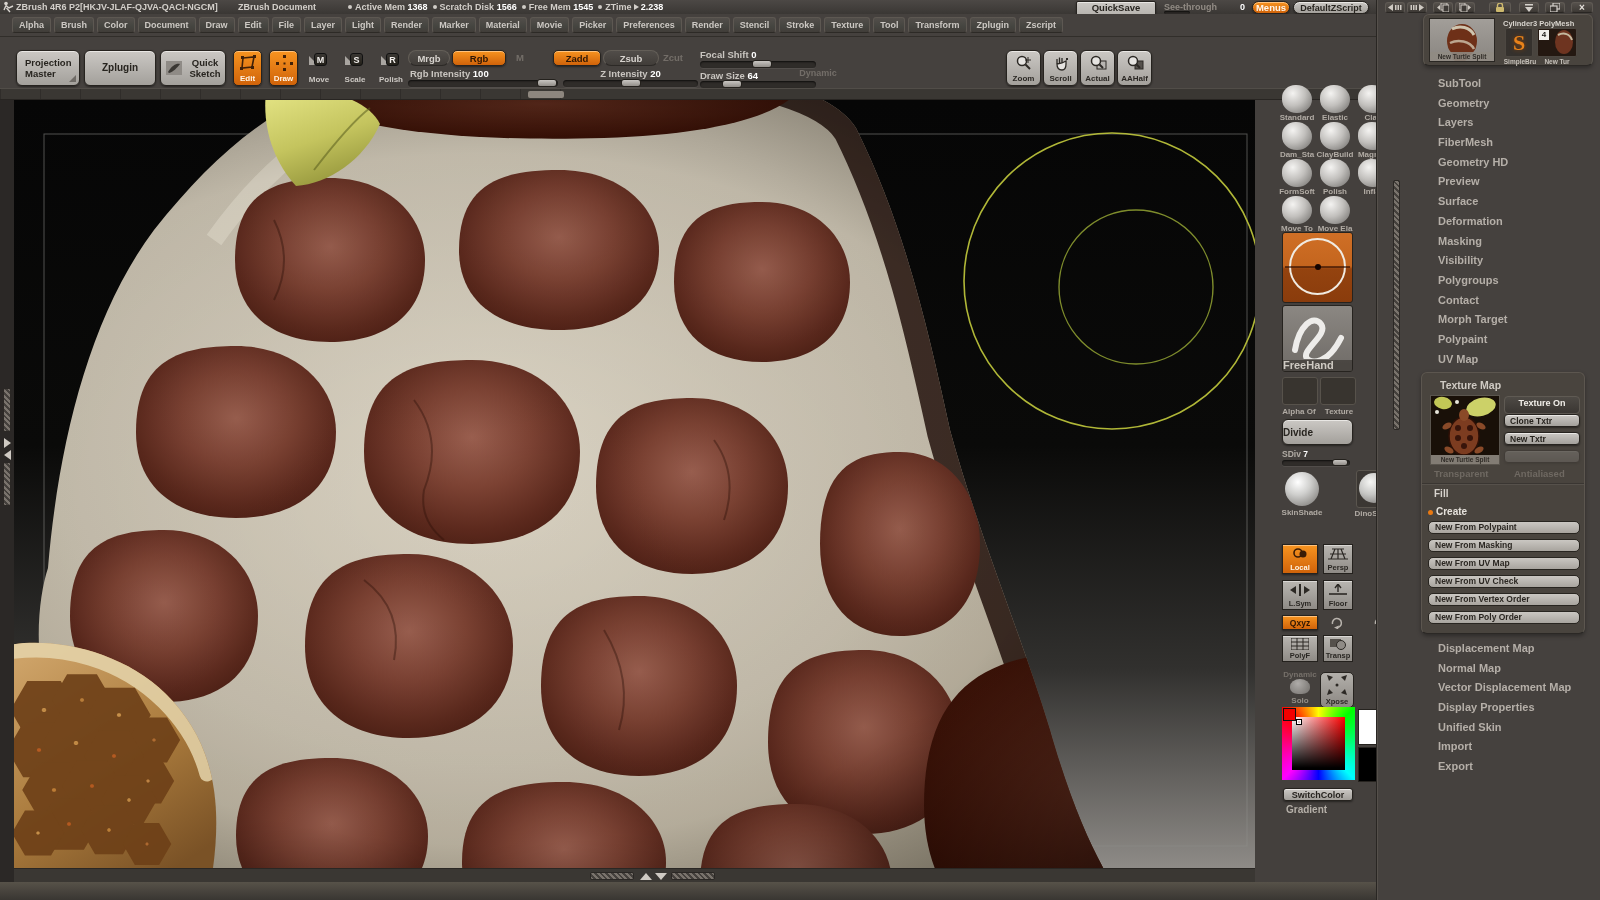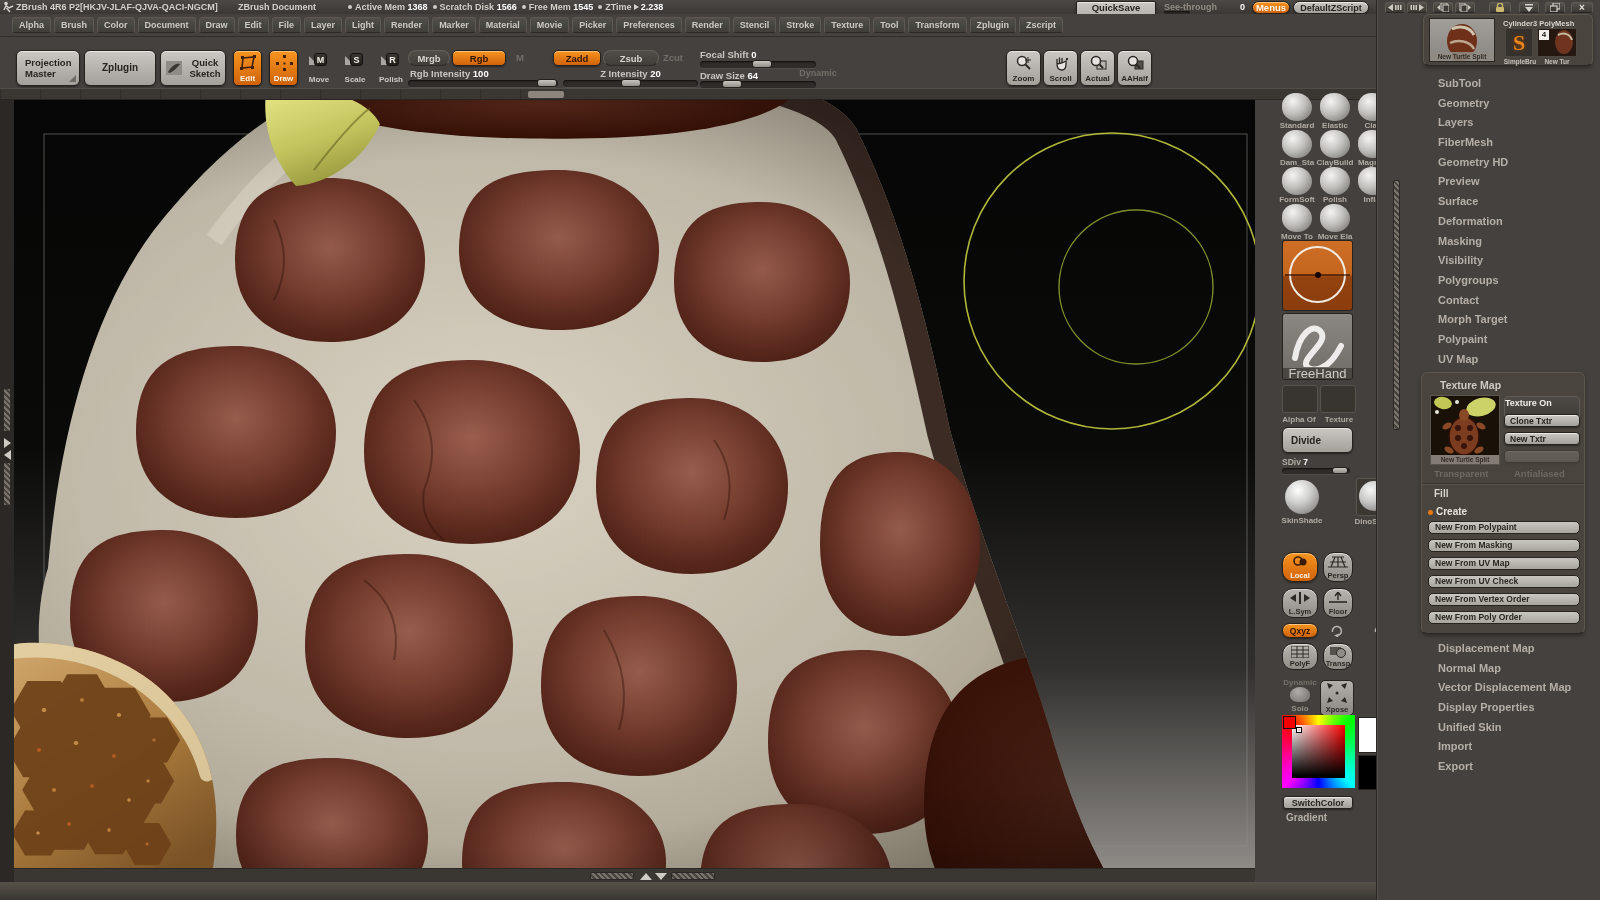--- a/index.html
+++ b/index.html
@@ -29,25 +29,25 @@
   .shelfseg{position:absolute;left:0;top:0;width:566px;height:100%;background:repeating-linear-gradient(90deg,rgba(0,0,0,.18) 0 1px,transparent 1px 40px)}
   .shelfhandle{position:absolute;left:528px;top:2px;width:36px;height:7px;background:#8d867e;border-radius:2px}
   
   .canvas{left:14px;top:100px;width:1241px;height:768px;background:#000}
   .leftedge{left:0;top:100px;width:14px;height:800px;background:#2b2826}
   .bscroll{left:14px;top:868px;width:1241px;height:14px;background:#3a3733;border-top:1px solid #2a2724}
   .bstrip{left:0;top:882px;width:1376px;height:18px;background:linear-gradient(#575249,#393632)}
   .hatch{background:repeating-linear-gradient(45deg,#79736c 0 2px,#44403c 2px 4px);border:1px solid #2b2825;border-radius:2px}
   .tri{width:0;height:0;position:absolute}
   
-  .tray1{left:1252px;top:90px;width:140px;height:582px}
+  .tray1{left:1252px;top:82px;width:140px;height:582px}
   .bicon{position:absolute;width:30px;height:28px;border-radius:46% 54% 50% 50%;background:radial-gradient(circle at 36% 30%,#f4f3f1,#c2c0bd 45%,#8a8885 80%,#6d6b68)}
   .sl{position:absolute;font-size:8px;color:#b1aba4;font-weight:bold;text-align:center;white-space:nowrap;overflow:hidden}
   .tile{position:absolute;background:#38342f;border:1px solid #57524b;border-radius:3px}
-  .togbtn{position:absolute;border-radius:11px;text-align:center}
+  .togbtn{position:absolute;border-radius:0;text-align:center}
   .togbtn .lab{position:absolute;left:0;right:0;bottom:1px;font-size:7.5px;font-weight:bold}
   .graybtn{background:linear-gradient(#b9b6b1,#8f8b86);border:1px solid #24211d;box-shadow:inset 0 1px 0 #d9d7d4;color:#2a2723}
   
   .tray2{left:1376px;top:0;width:224px;height:900px;background:#45413e;border-left:1px solid #292623;box-shadow:inset 1px 0 0 #55504b}
   .sect{height:19.7px;line-height:19.7px;padding-left:17px;color:#b5afa8;font-size:11px;font-weight:bold;white-space:nowrap}
   .panel{position:absolute;background:#49443e;border:1px solid #5c564f;border-bottom-color:#2b2825;border-radius:6px;box-shadow:0 2px 4px rgba(0,0,0,.35)}
   .createbtn{position:absolute;left:6px;width:152px;height:13px;background:linear-gradient(#cac7c2,#a8a49e);border:1px solid #282520;border-radius:5px;color:#2b2722;font-size:8.5px;font-weight:bold;line-height:11px;padding-left:6px;white-space:nowrap;overflow:hidden}
   .winbtn{position:absolute;top:2px;height:11px;background:linear-gradient(#56514c,#3d3935);border:1px solid #5f5a54;border-bottom-color:#2a2724;border-radius:3px;display:flex;align-items:center;justify-content:center}
   .thumb-label{position:absolute;left:0;right:0;bottom:0;height:9px;background:rgba(145,139,131,.88);color:#312d28;font-size:6.5px;font-weight:bold;text-align:center;line-height:9px;white-space:nowrap;overflow:hidden}
   .picker-sel{position:absolute;width:6px;height:6px;border:1px solid #000;box-shadow:0 0 0 1px #fff inset}
@@ -374,29 +374,29 @@
     <div class="abs" style="left:30px;top:150px;width:71px;height:71px;border:1px solid #26231f;border-radius:3px;background:linear-gradient(180deg,#cf6f26 0%,#c4651e 48%,#94430f 52%,#8a3c0c 100%)">
       <div class="abs" style="left:6px;top:5px;width:57px;height:57px;border:2px solid #f0ebe2;border-radius:50%"></div>
       <div class="abs" style="left:2px;top:33px;width:65px;height:2px;background:rgba(40,10,0,.6)"></div>
       <div class="abs" style="left:32px;top:31px;width:6px;height:6px;border-radius:50%;background:#140400"></div>
     </div>
 
     <div class="abs" style="left:30px;top:223px;width:71px;height:67px;border:1px solid #26231f;border-radius:3px;background:linear-gradient(#8b8782,#6f6b67)">
       <svg width="69" height="53" viewBox="0 0 69 53">
           <path d="M12,44 C16,20 30,8 38,18 C44,26 30,36 24,46 C20,53 28,58 38,54 C48,50 54,40 58,32" stroke="#f3f2f0" stroke-width="6" fill="none" stroke-linecap="round" opacity="0.95"></path>
         </svg>
-      <div class="abs" style="left:0;right:0;bottom:0;height:11px;background:rgba(62,58,54,.75);color:#cfcac3;font-size:13px;font-weight:normal;text-align:center;line-height:11px">FreeHand</div>
+      <div class="abs" style="left:0;right:0;bottom:0;height:11px;background:rgba(62,58,54,.75);color:#cfcac3;font-size:11px;font-weight:bold;line-height:11px">FreeHand</div>
     </div>
 
     <div class="tile" style="left:30px;top:295px;width:36px;height:28px"></div>
     <div class="tile" style="left:68px;top:295px;width:36px;height:28px"></div>
     <span class="sl" style="left:26px;top:325px;width:42px">Alpha Of</span>
     <span class="sl" style="left:66px;top:325px;width:42px">Texture</span>
 
-    <div class="abs lightbtn" style="left:30px;top:337px;width:71px;height:26px;font-size:10px;line-height:25px;text-align:left;padding-left:8px">Divide</div>
+    <div class="abs lightbtn" style="left:30px;top:337px;width:71px;height:26px;font-size:10px;line-height:25px;text-align:left;">Divide</div>
     <span class="sl" style="left:30px;top:367px;width:40px;text-align:left;font-size:8.5px"><span>SDiv</span> <span style="color:#fff">7</span></span>
     <div class="abs slider" style="left:30px;top:378px;width:68px;height:6px">
         <span class="shandle" style="left:50px;width:16px;height:7px"></span>
       </div>
 
     <div class="abs" style="left:33px;top:390px;width:34px;height:34px;border-radius:50%;background:radial-gradient(circle at 38% 30%,#ffffff,#cfcfcd 40%,#8f8d8a 80%,#6a6866)"></div>
     <span class="sl" style="left:22px;top:426px;width:56px">SkinShade</span>
     <div class="abs" style="left:104px;top:388px;width:36px;height:38px;background:#3b3733;border:1px solid #5a554e;border-radius:3px">
       <div class="abs" style="left:2px;top:2px;width:30px;height:30px;border-radius:50%;background:radial-gradient(circle at 38% 30%,#f6f6f4,#c6c6c4 45%,#868482 85%)"></div>
     </div>
@@ -595,21 +595,21 @@
               <circle cx="39" cy="42" r="3"></circle>
               <circle cx="33" cy="50" r="3"></circle>
             </g>
           <ellipse cx="16" cy="30" rx="5" ry="3" fill="#8a4a28" transform="rotate(-30 16 30)"></ellipse>
           <ellipse cx="50" cy="30" rx="5" ry="3" fill="#8a4a28" transform="rotate(30 50 30)"></ellipse>
           <ellipse cx="18" cy="54" rx="5" ry="3" fill="#8a4a28" transform="rotate(30 18 54)"></ellipse>
           <ellipse cx="48" cy="54" rx="5" ry="3" fill="#8a4a28" transform="rotate(-30 48 54)"></ellipse>
         </svg>
         <div class="thumb-label">New Turtle Split</div>
       </div>
-      <div class="abs" style="left:82px;top:23px;width:76px;height:30px;background:linear-gradient(#4e4a45,#3a3632);border:1px solid #5f5a53;border-radius:4px;color:#f1eee9;font-size:9px;font-weight:bold;line-height:12px">Texture On</div>
+      <div class="abs" style="left:82px;top:23px;width:76px;height:18px;background:linear-gradient(#4e4a45,#3a3632);border:1px solid #5f5a53;border-radius:4px;color:#f1eee9;font-size:9px;font-weight:bold;text-align:center;line-height:12px">Texture On</div>
       <div class="abs lightbtn" style="left:82px;top:41px;width:76px;height:13px;font-size:8.5px;line-height:12px;border-radius:4px;text-align:left;padding-left:5px">Clone Txtr</div>
       <div class="abs lightbtn" style="left:82px;top:59px;width:76px;height:13px;font-size:8.5px;line-height:12px;border-radius:4px;text-align:left;padding-left:5px">New Txtr</div>
       <div class="abs lightbtn" style="left:82px;top:77px;width:76px;height:13px;border-radius:4px;opacity:.22"></div>
       <span class="abs" style="left:12px;top:95px;font-size:9.5px;font-weight:bold;color:#6f6962">Transparent</span>
       <span class="abs" style="left:92px;top:95px;font-size:9.5px;font-weight:bold;color:#6f6962">Antialiased</span>
       <div class="abs" style="left:0;top:110px;width:100%;height:1px;background:#3a3632;box-shadow:0 1px 0 #56514b"></div>
       <span class="abs" style="left:12px;top:115px;font-size:10px;font-weight:bold;color:#d8d4ce">Fill</span>
       <span class="abs" style="left:6px;top:137px;width:5px;height:5px;border-radius:50%;background:#e97912"></span>
       <span class="abs" style="left:14px;top:133px;font-size:10px;font-weight:bold;color:#e6e2dc">Create</span>
       <div class="createbtn" style="top:148px">New From Polypaint</div>

